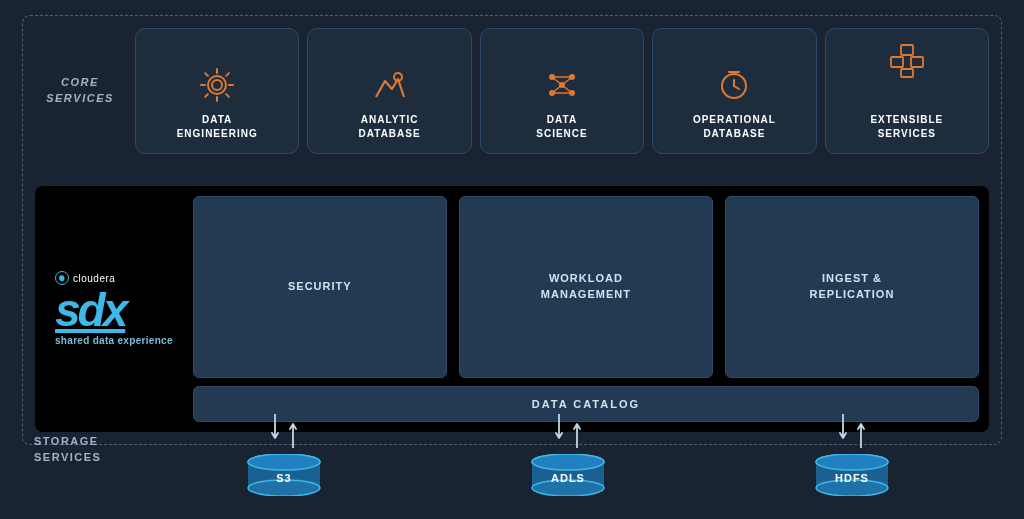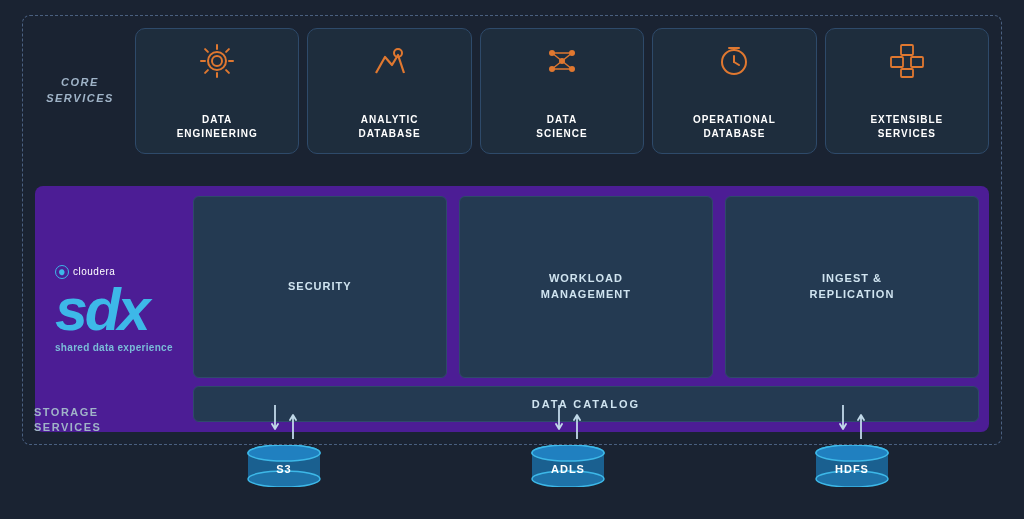--- a/index.html
+++ b/index.html
@@ -62,38 +62,38 @@
     }
 
     .service-card {
       background: #1e2d3d;
       border: 1.5px solid #2e4a6a;
       border-radius: 10px;
       flex: 1;
       display: flex;
       flex-direction: column;
       align-items: center;
-      justify-content: space-between;
+      justify-content: flex-end;
       padding: 14px 8px 12px;
       gap: 10px;
       min-height: 110px;
     }
 
     .service-card-label {
       color: #ffffff;
       font-size: 10px;
       font-weight: 700;
       letter-spacing: 1px;
       text-align: center;
       line-height: 1.4;
     }
 
     
     .sdx-section {
-      background: #4c1d95;
+      background: #000000;
       border-radius: 8px;
       flex: 1;
       display: flex;
       flex-direction: row;
       padding: 10px;
       gap: 10px;
       align-items: stretch;
       margin-top: 24px;
     }
 
@@ -158,21 +158,21 @@
     }
 
     
     .storage-section {
       position: absolute;
       bottom: 0;
       left: 0;
       right: 0;
       display: flex;
       flex-direction: row;
-      align-items: flex-start;
+      align-items: center;
       padding: 0 12px;
       height: 100px;
     }
 
     .storage-label {
       color: #a0b4c8;
       font-size: 11px;
       font-weight: 600;
       letter-spacing: 1.5px;
       width: 90px;
@@ -298,21 +298,21 @@
 
     <div class="sdx-section">
       <div class="sdx-brand">
         <div style="display:flex;align-items:center;gap:4px;margin-bottom:2px;">
           <svg width="14" height="14" viewBox="0 0 14 14" fill="none">
             <circle cx="7" cy="7" r="6.5" stroke="#3db8e8" stroke-width="1"></circle>
             <path d="M4 7 C4 5 6 3.5 8 4.5 C10 5.5 10 9 8 10 C6 11 4 9 4 7Z" fill="#3db8e8"></path>
           </svg>
           <span style="color:#ffffff;font-size:10px;letter-spacing:0.5px;">cloudera</span>
         </div>
-        <div style="color:#3db8e8;font-size:59px;font-weight:900;line-height:1;letter-spacing:-3px;font-style:italic;">sdx</div>
+        <div style="color:#3db8e8;font-size:46px;font-weight:900;line-height:1;letter-spacing:-3px;font-style:italic;text-decoration:underline;">sdx</div>
         <div style="color:#7abcd8;font-size:10px;letter-spacing:0.3px;margin-top:2px;font-weight:bold;">shared data experience</div>
       </div>
 
       <div class="sdx-right">
         <div class="sdx-cards-row">
 
           <div class="sdx-card">
             <div class="sdx-card-label">SECURITY</div>
           </div>
 

